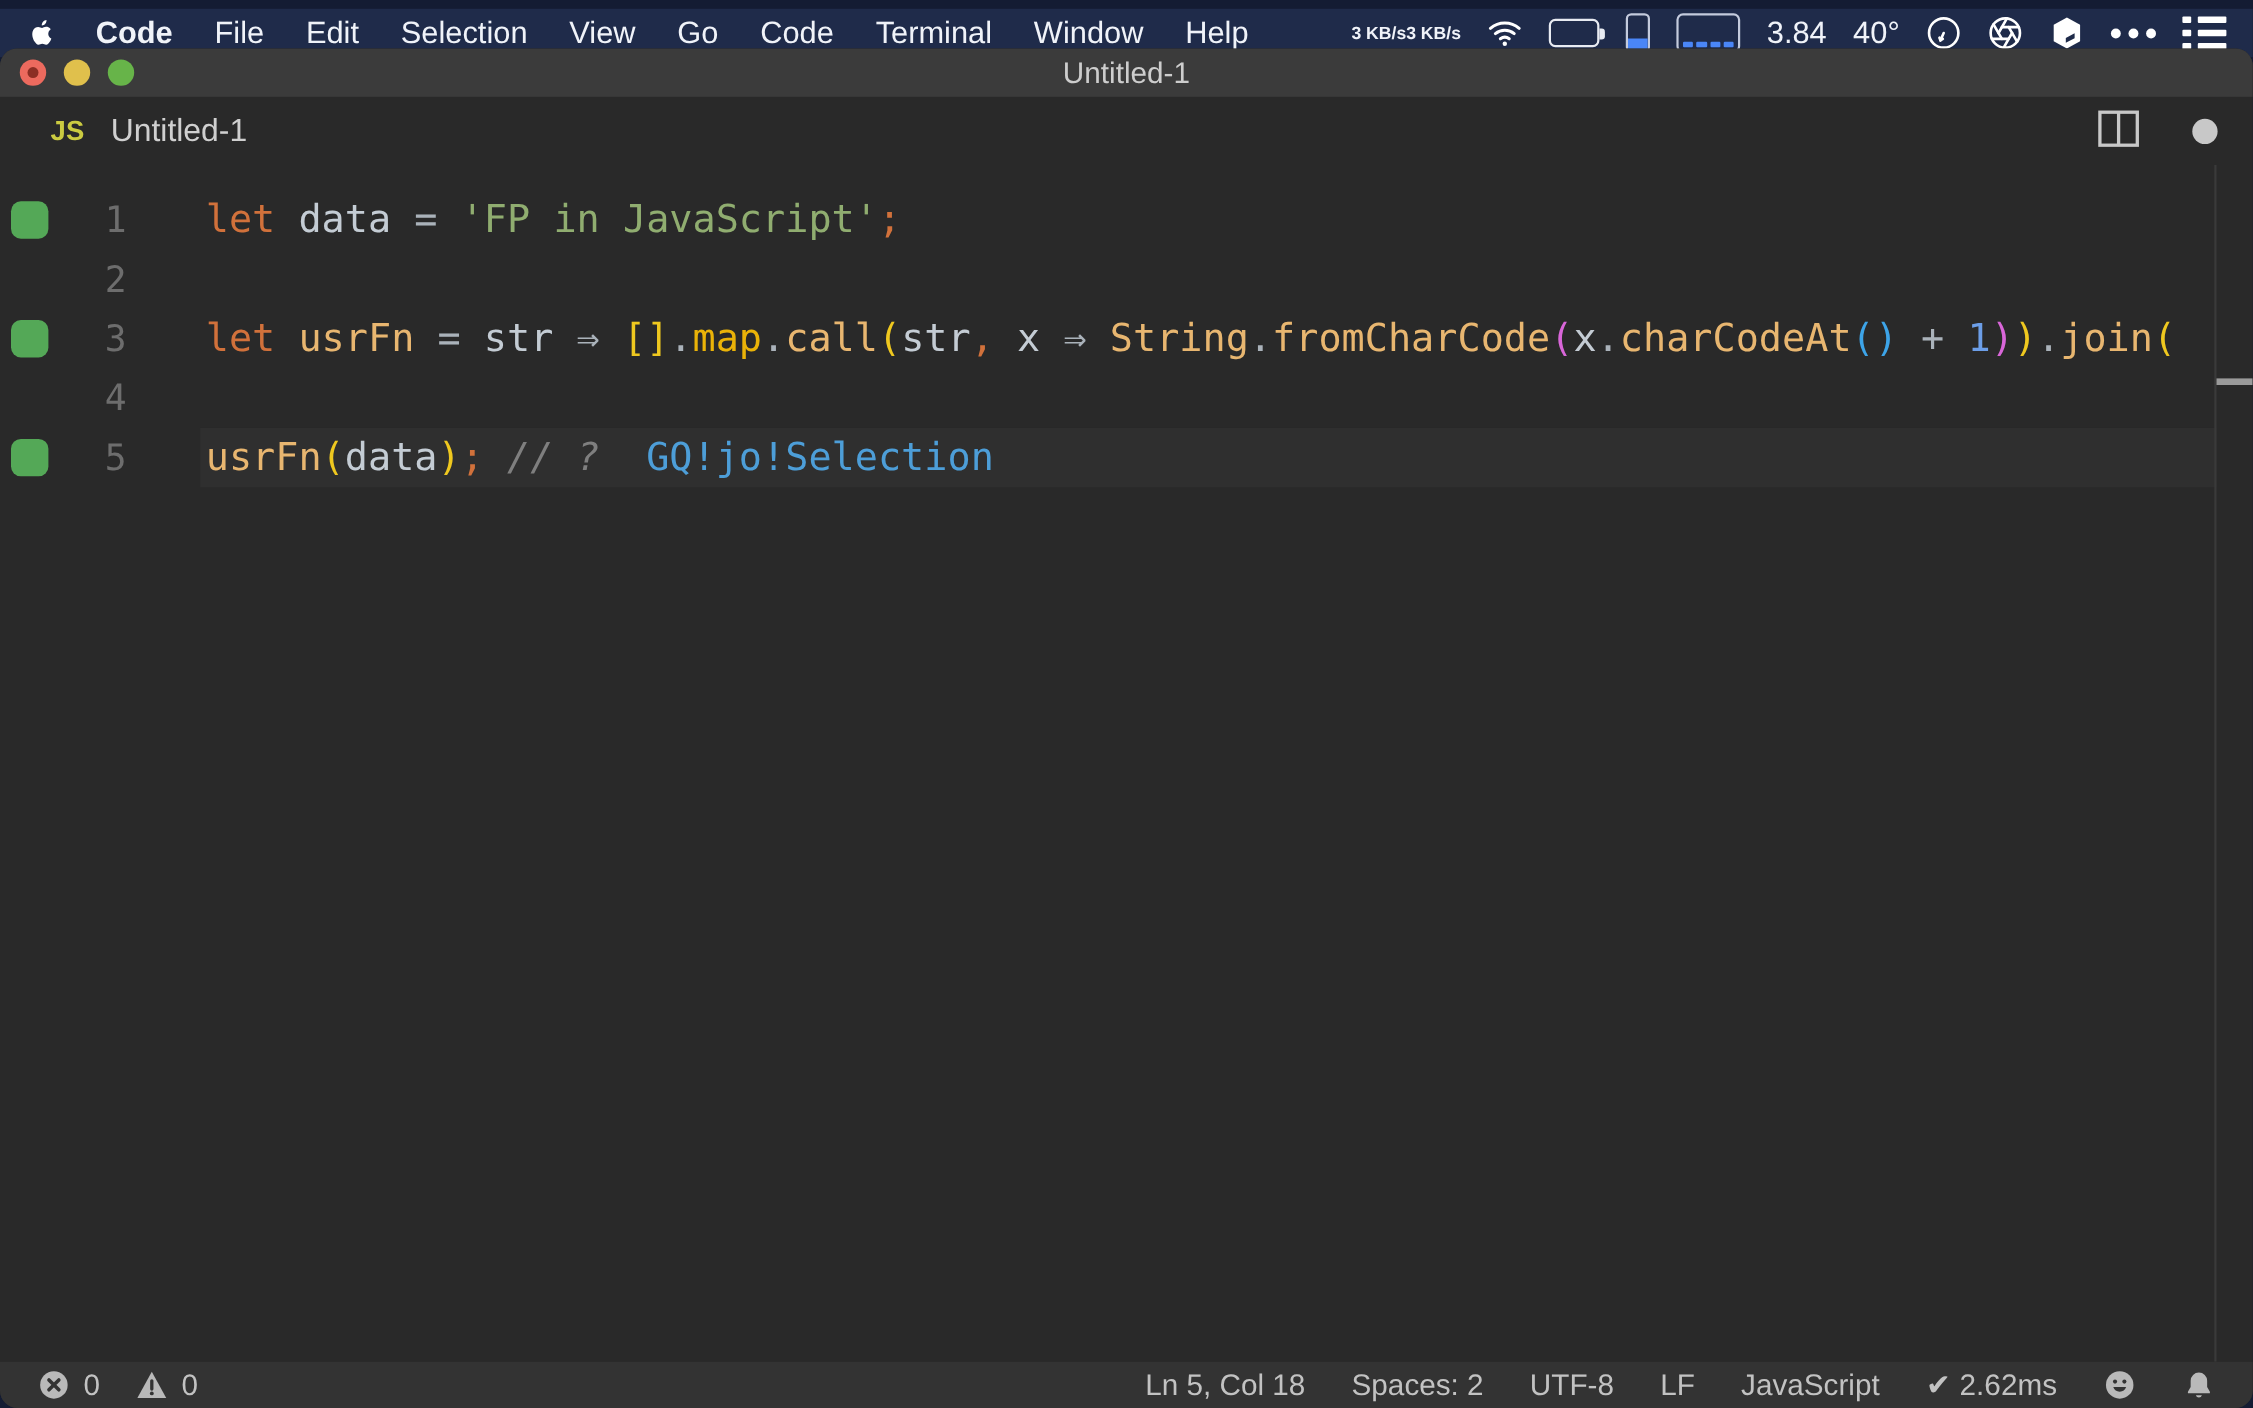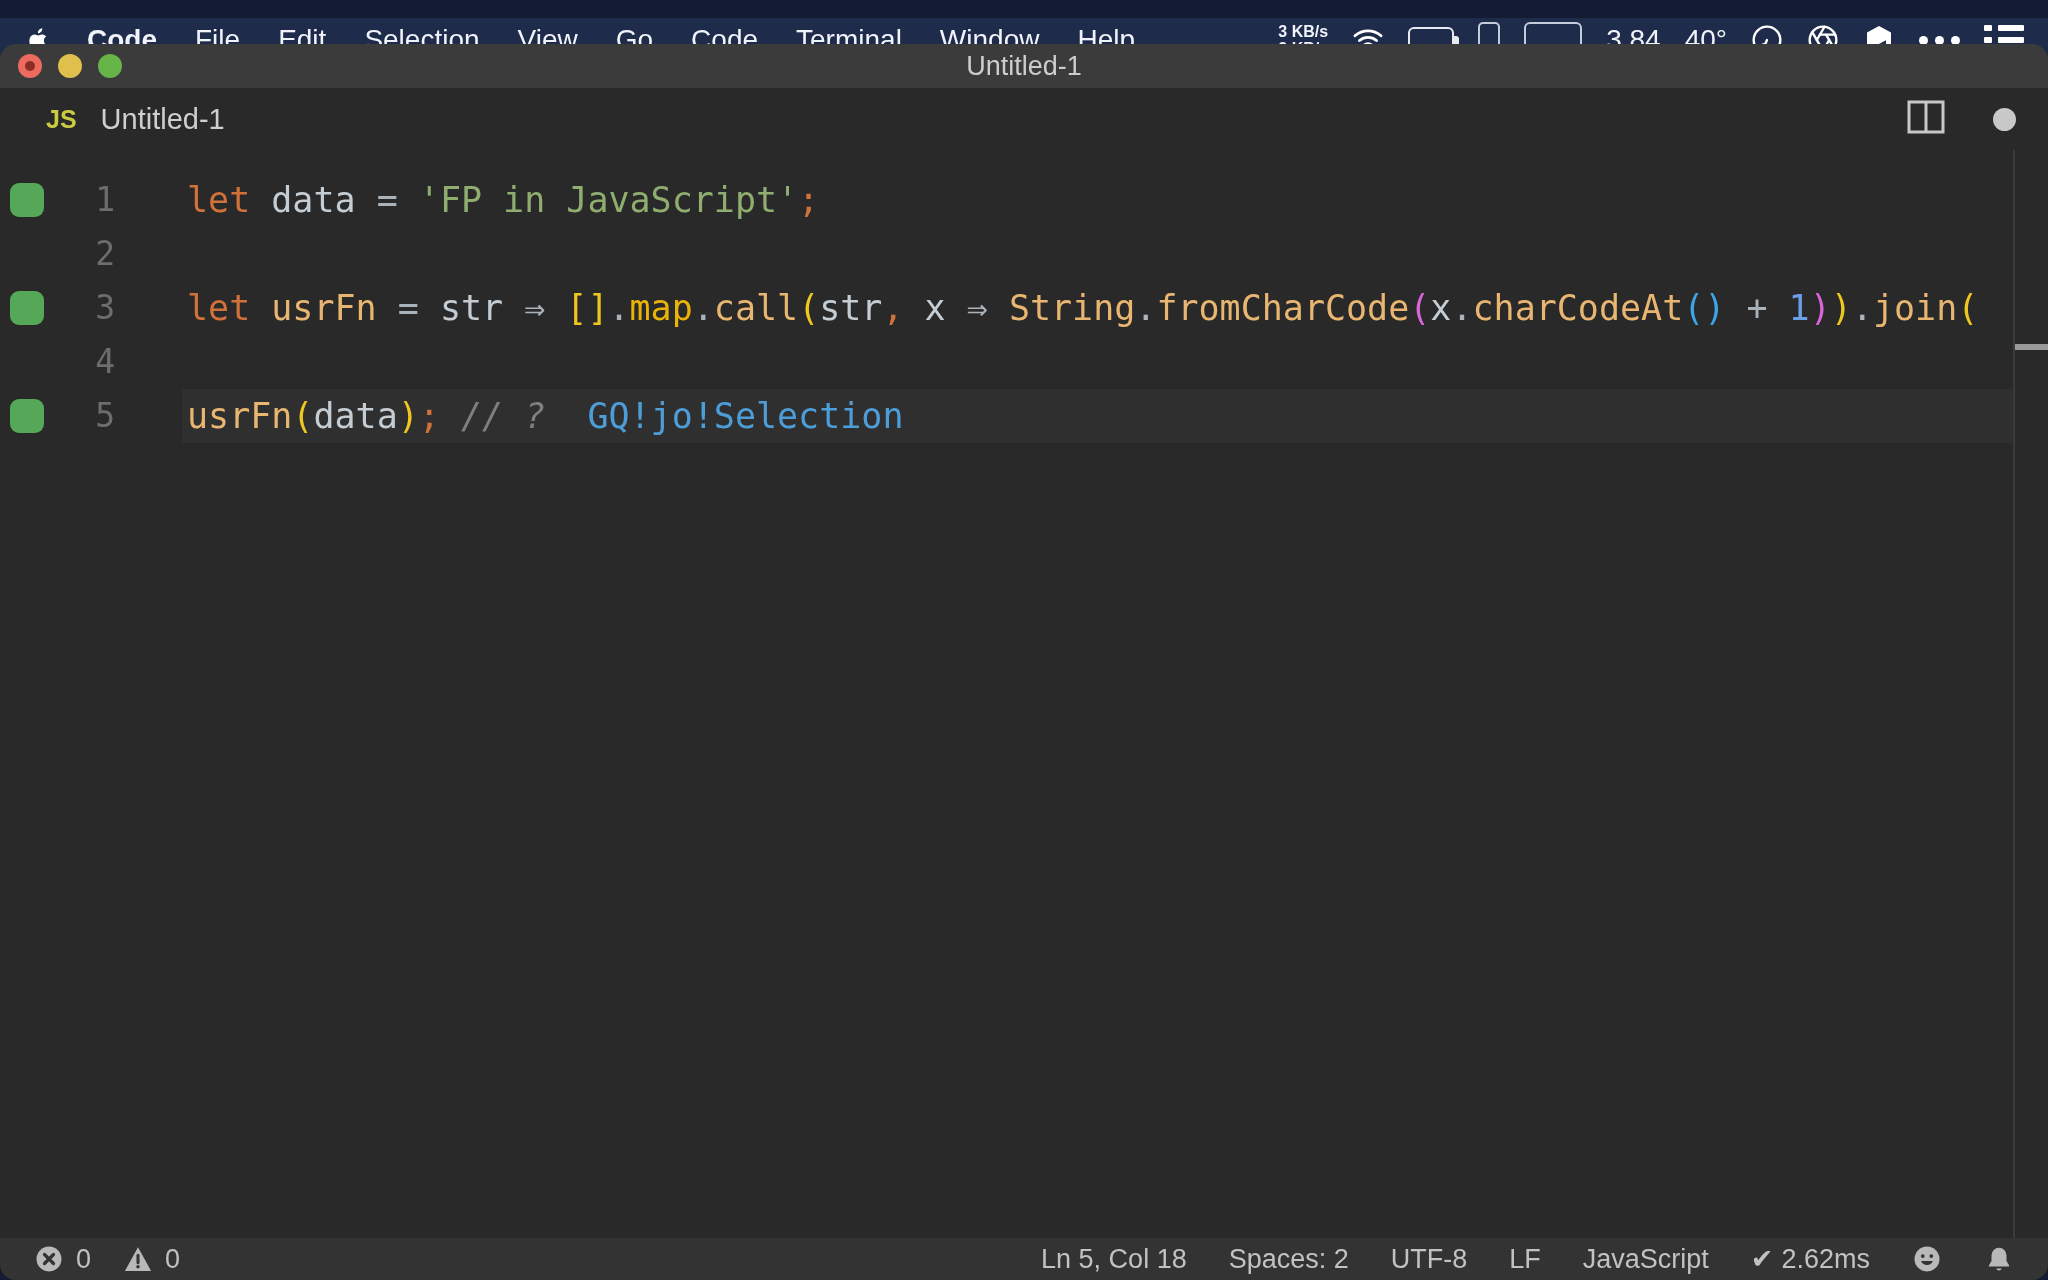--- a/index.html
+++ b/index.html
@@ -1,28 +1,28 @@
 <!DOCTYPE html>
 <html><head>
 <meta charset="utf-8">
 <style>
   * { margin:0; padding:0; box-sizing:border-box; }
   html,body { width:2048px; height:1280px; overflow:hidden; background:#141c33;
               font-family:"Liberation Sans", sans-serif; }
 
   
-  .menubar { position:absolute; top:18px; left:0; right:0; height:44px;
+  .menubar { position:absolute; top:8px; left:0; right:0; height:44px;
              background:#1f2b4a; display:flex; align-items:center;
              padding:0 14px; color:#f0f3f9; font-size:28px; }
   .apple { width:26px; height:32px; margin:0 16px 0 12px; flex:0 0 auto; }
   .apple svg { width:100%; height:100%; fill:#ffffff; }
   .menu-item { padding:0 19px; font-weight:500; white-space:nowrap; }
   .menu-item.app-name { font-weight:700; }
   .mright { margin-left:auto; display:flex; align-items:center; gap:24px; padding-right:10px; }
-  .net { display:flex; flex-direction:column; align-items:flex-end;
+  .net { display:flex; flex-direction:row; align-items:flex-end;
          font-size:16px; line-height:17px; font-weight:700; }
   .icon28 { width:32px; height:32px; }
   .icon28 svg { width:100%; height:100%; }
   .batt { width:46px; height:26px; border:2.5px solid #e8ebf2; border-radius:6px;
           position:relative; padding:3px; }
   .batt .bfill { width:100%; height:100%; background:#ffffff; border-radius:2px; }
   .batt .bnub { position:absolute; right:-7px; top:7px; width:5px; height:10px;
                 background:#e8ebf2; border-radius:0 3px 3px 0; }
   .vgauge { width:22px; height:36px; border:2.5px solid #c4cbdd; border-radius:5px;
             position:relative; overflow:hidden; }

